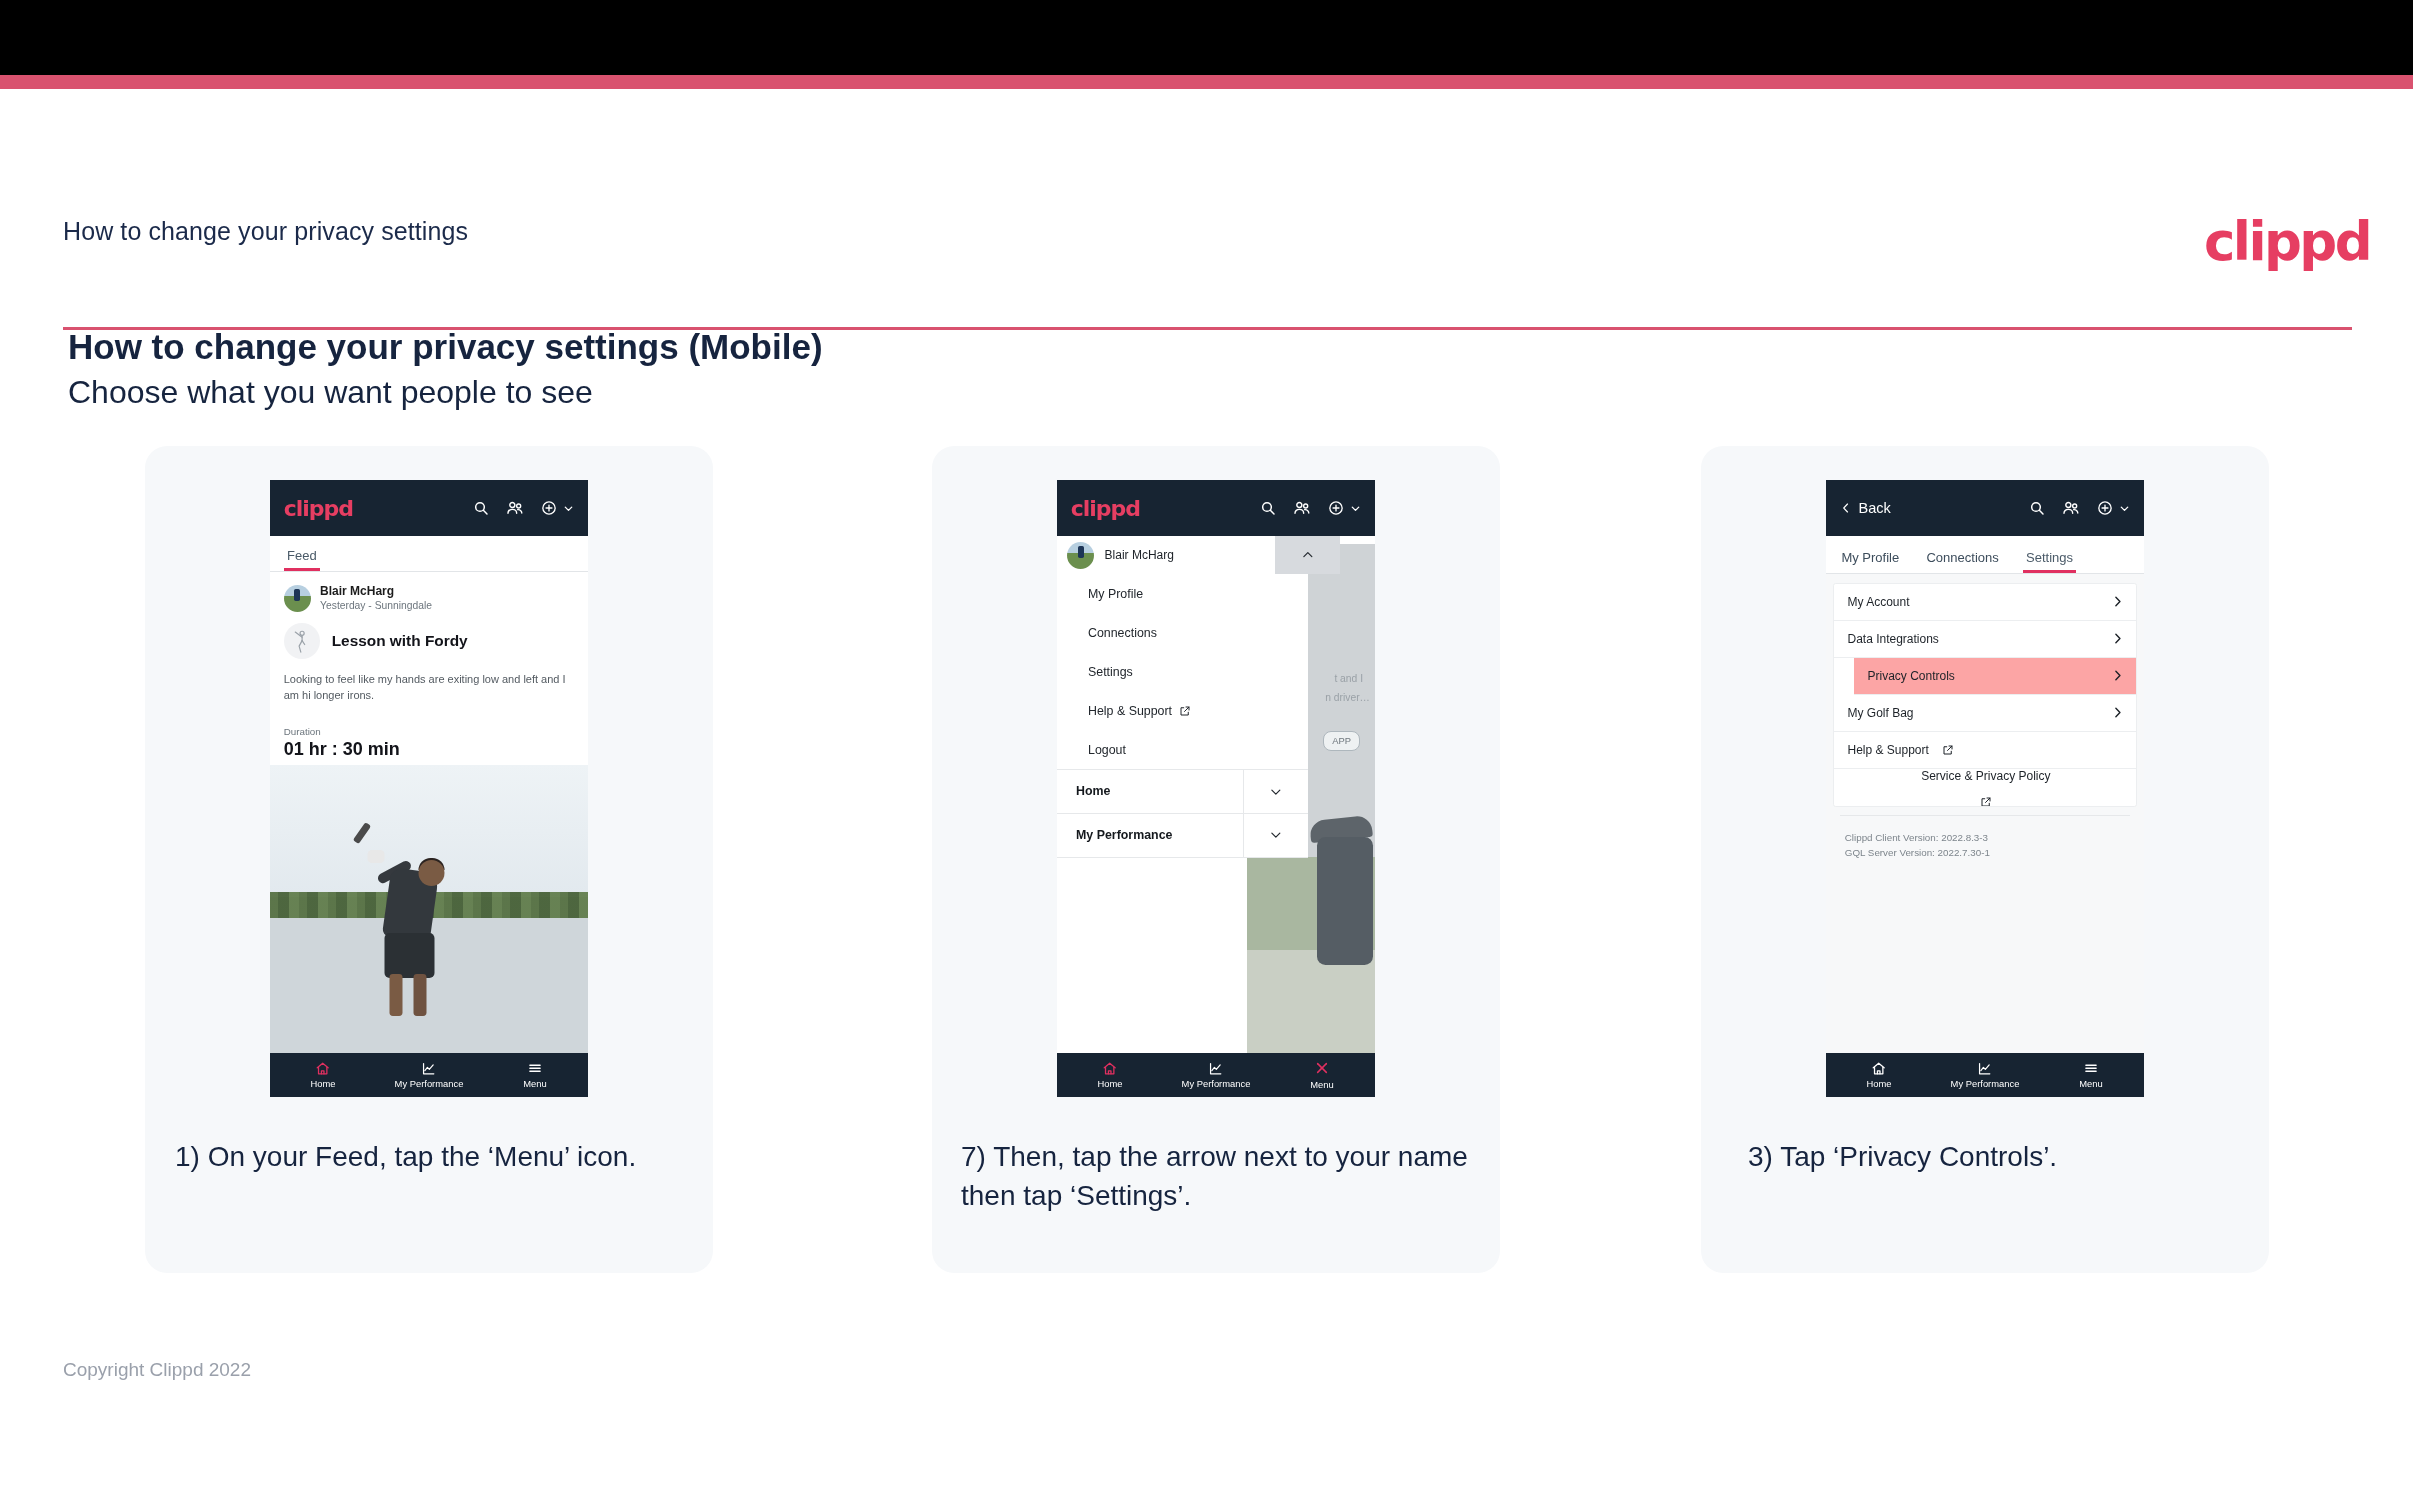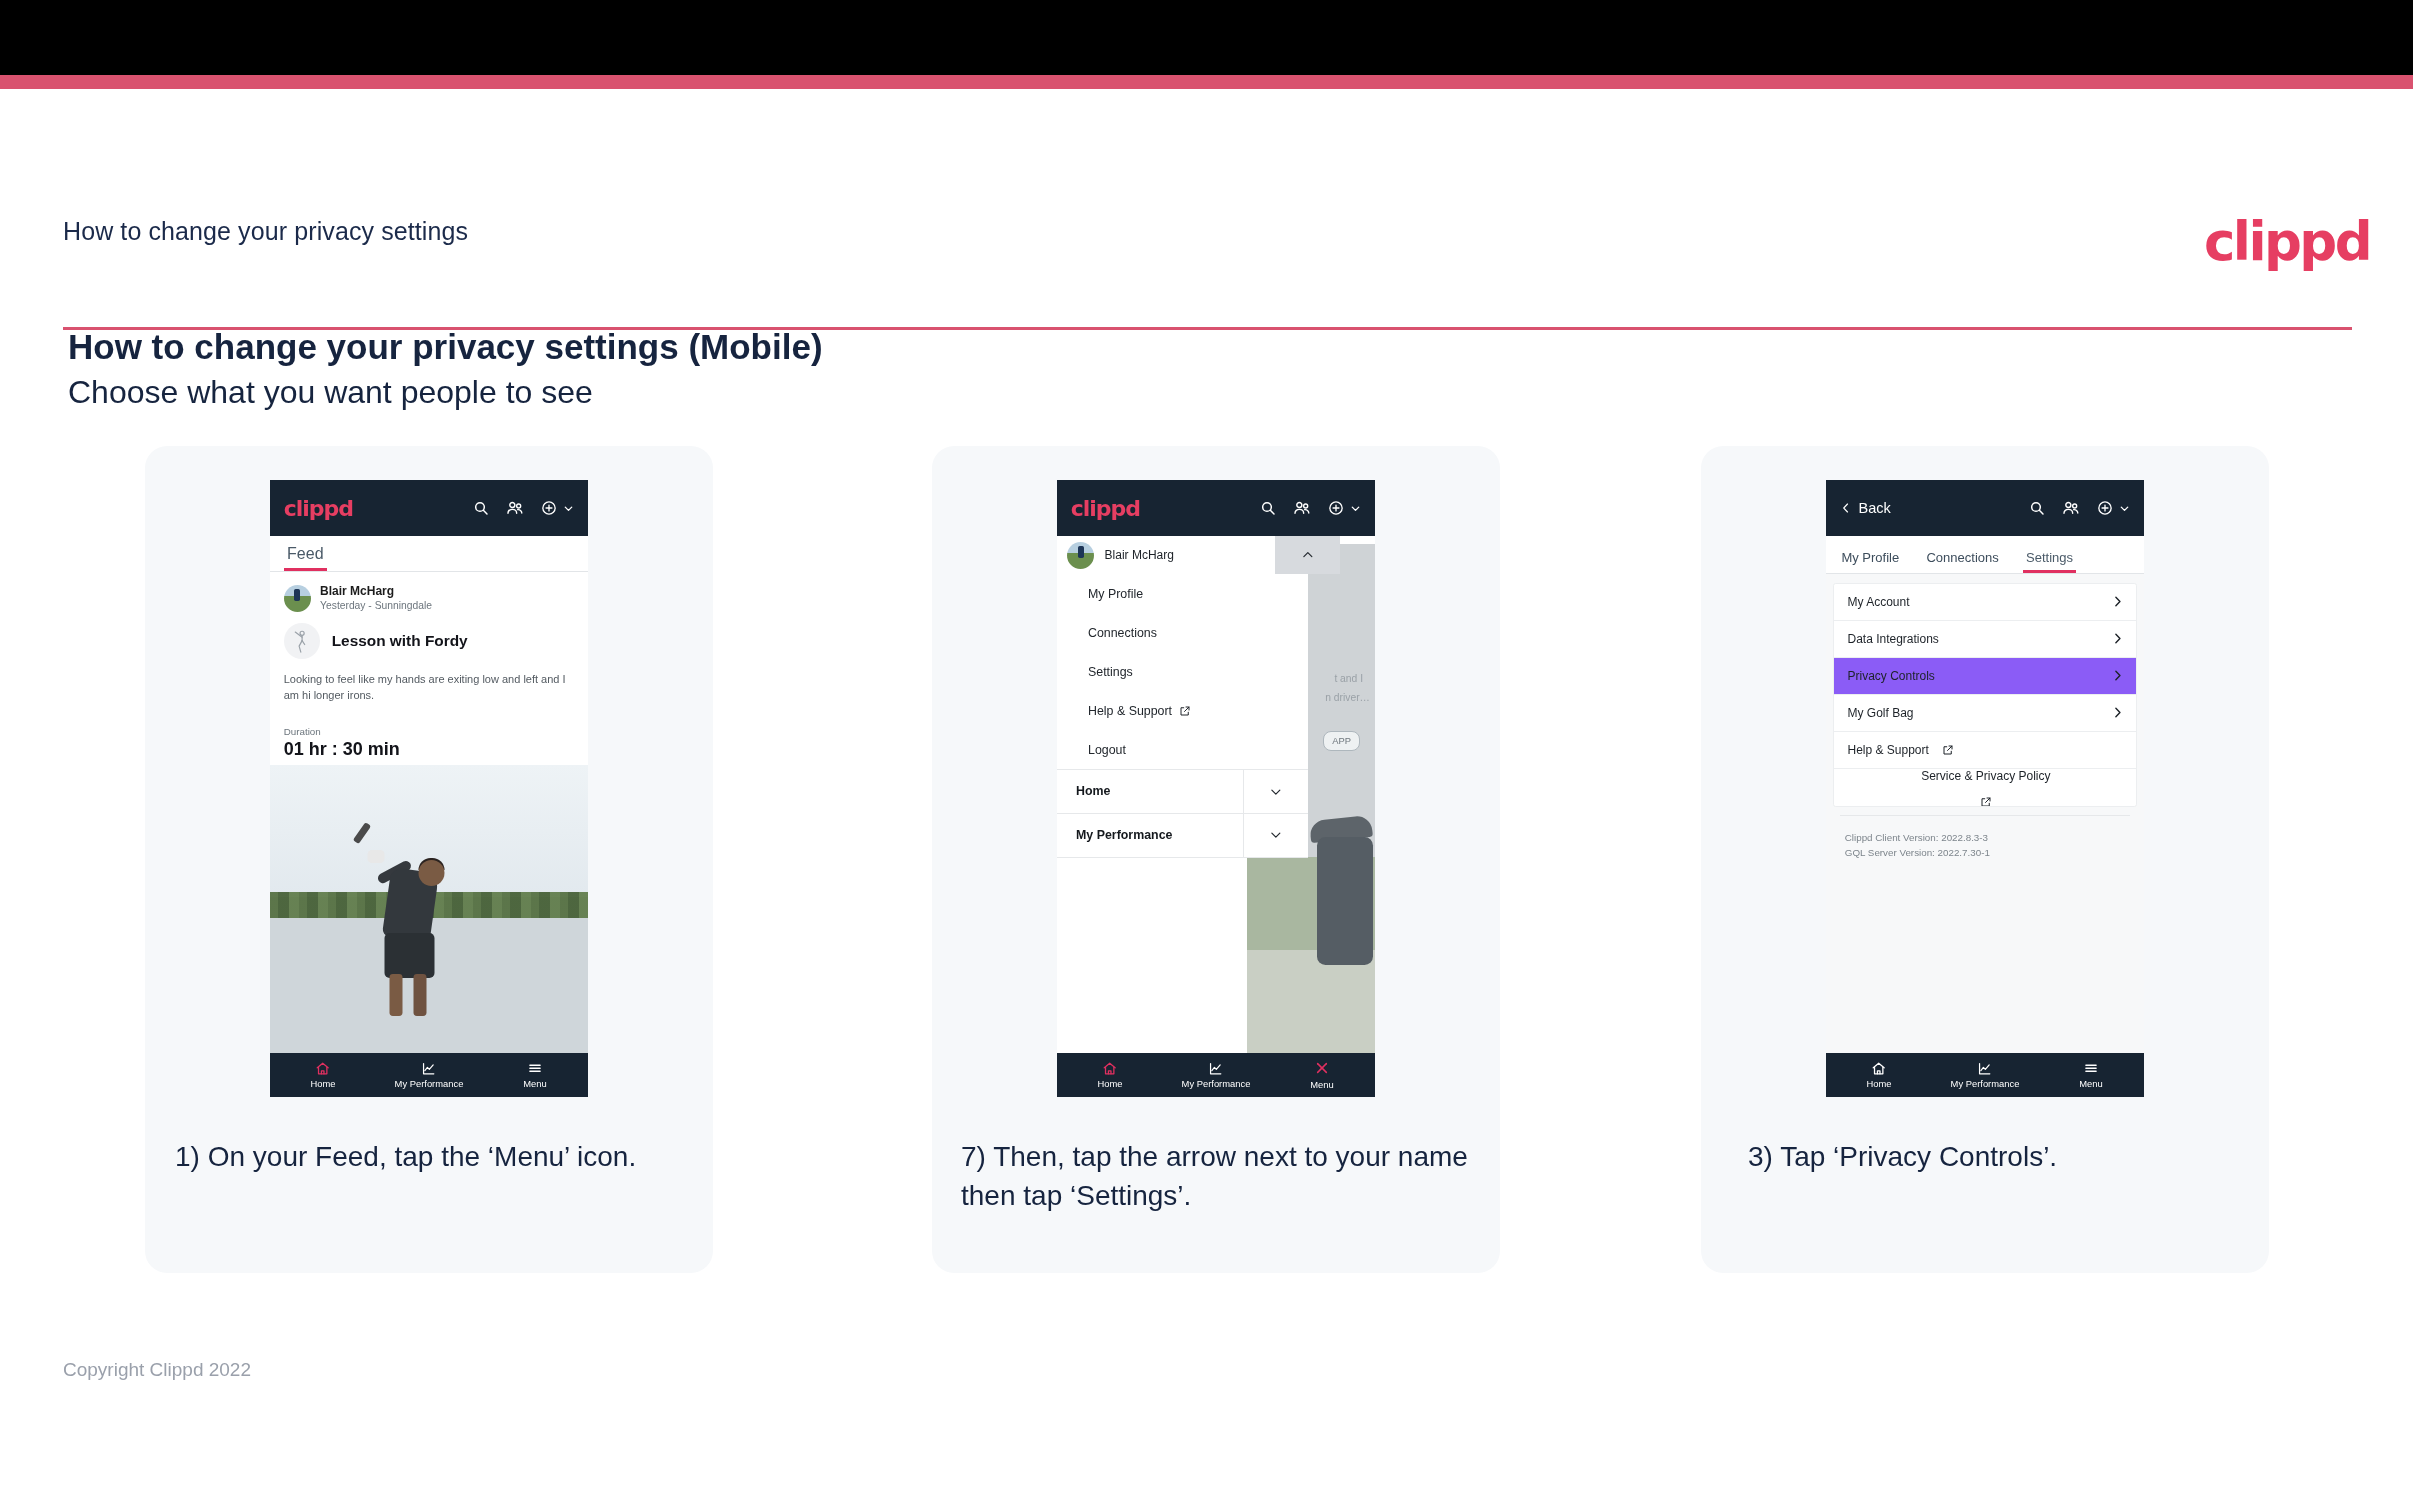--- a/index.html
+++ b/index.html
@@ -65,21 +65,21 @@
   .appbar-spacer { flex:1; }
   .appbar-icons { display:flex; align-items:center; gap:17px; }
   .ico { display:inline-block; line-height:0; }
   .ico svg { display:block; }
 
   
   .tabbar { display:flex; align-items:flex-end; height:36px; border-bottom:0.9px solid #e2e5e8; background:#fff; padding:0 0 0 13.7px; gap:22px;}
   .tab { font-size:13px; color:#3d4d5c; padding:0 3.4px 7.7px 3.4px; position:relative; }
   .tab.active { color:#4a5a68; }
   .tab.active::after { content:""; position:absolute; left:0; right:0; bottom:0; height:3.4px; background:#e03060; }
-  .tab.feed { font-size:16px; }
+  .tab.feed { font-size:13px; }
 
   
   .post { padding:12px 13.7px 0 13.7px; }
   .post-head { display:flex; align-items:center; gap:9.4px; }
   .avatar { width:27px; height:27px; border-radius:50%; overflow:hidden; flex:none;
             background:linear-gradient(#b7cfe0 0 42%, #6b8f4e 42% 100%); position:relative; }
   .avatar::after{ content:""; position:absolute; left:10.3px; top:4.3px; width:6px; height:12px;
                   background:#1d3557; border-radius:1.7px;}
   .post-name { font-size:12px; font-weight:bold; color:#1c1c1c; line-height:1.25;}
   .post-meta { font-size:10.3px; color:#6c757d; line-height:1.3;}
@@ -146,21 +146,21 @@
                 font-size:12.4px; color:#14181d; font-weight:bold; position:relative; }
   .drawer-row .rc { position:absolute; right:0; top:0; width:65px; height:43px;
                     display:flex; align-items:center; justify-content:center; border-left:0.9px solid #e6e8ea; }
 
   
   .settings-wrap { padding:8.5px 6.8px 0 6.8px; }
   .settings-list { background:#ffffff; border:0.9px solid #eceef0; border-radius:2.6px; overflow:hidden; }
   .set-row { height:37px; display:flex; align-items:center; padding:0 12px 0 13.7px;
              font-size:12px; color:#1d2228; border-bottom:0.9px solid #eceef0; gap:13px;}
   .set-row:last-child { border-bottom:none;flex-direction:column; }
-  .set-row.highlight { background:#8b5cf6; }
+  .set-row.highlight { background:#fca5a5;margin-left:20px; }
   .set-row .grow { flex:1; }
   .versions { padding:13.7px 12px 0 12px; }
   .ver-line { font-size:9.8px; color:#7d858c; line-height:1.6; }
   .ver-divider { height:0.9px; background:#e6e8ea; margin:8.5px 6.8px 0 6.8px; }
 
   
   .caption {
     position:absolute; font-size:28px; color:#16243f; line-height:1.4;
   }
   .caption.k1 { left:175px; top:1137px; width:547px; }

